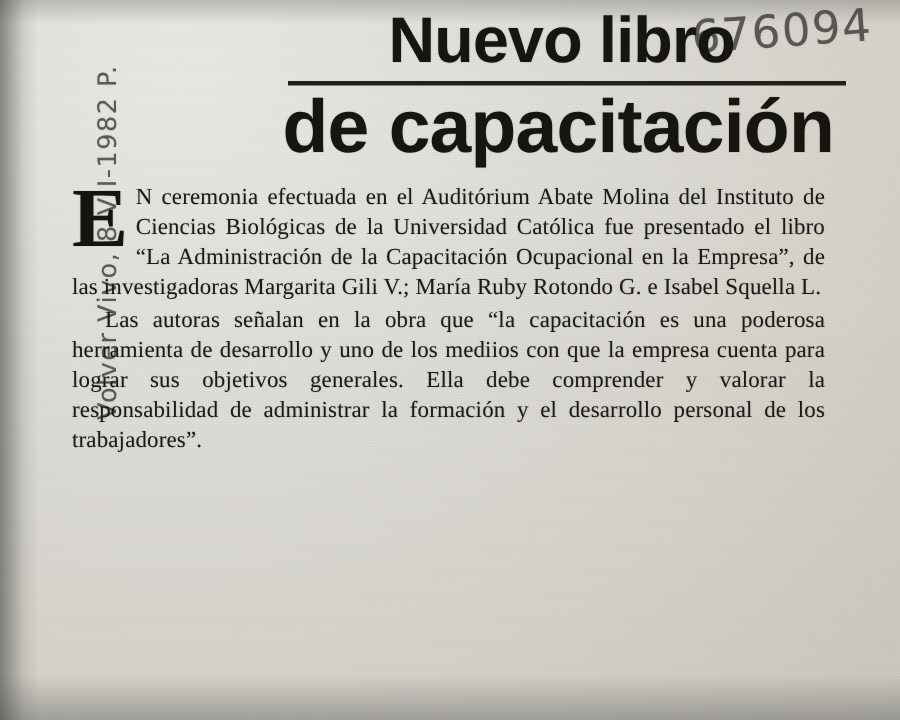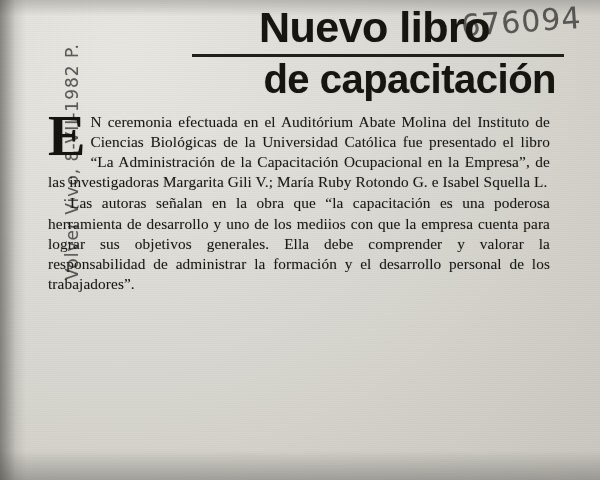--- a/index.html
+++ b/index.html
@@ -103,21 +103,21 @@
     padding-right: 74px;
     display: block;
   }
   .rule {
     margin: 4px 0 2px 148px;
     height: 3px;
     background: #22201b;
     width: 372px;
   }
   .headline .line2 {
-    font-size: 40px;
+    font-size: 50px;
     display: block;
     padding-right: 8px;
   }
 
   .body-col {
     margin-top: 12px;
     margin-left: 4px;
     width: 502px;
     font-size: 15.3px;
     line-height: 1.32;

